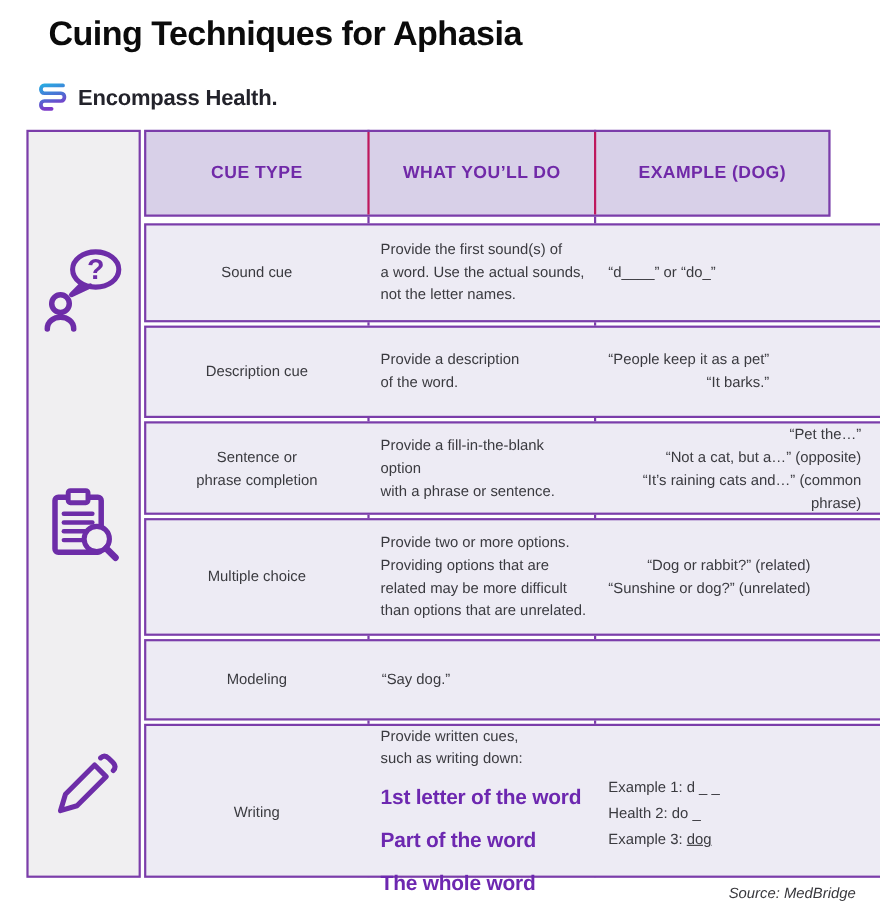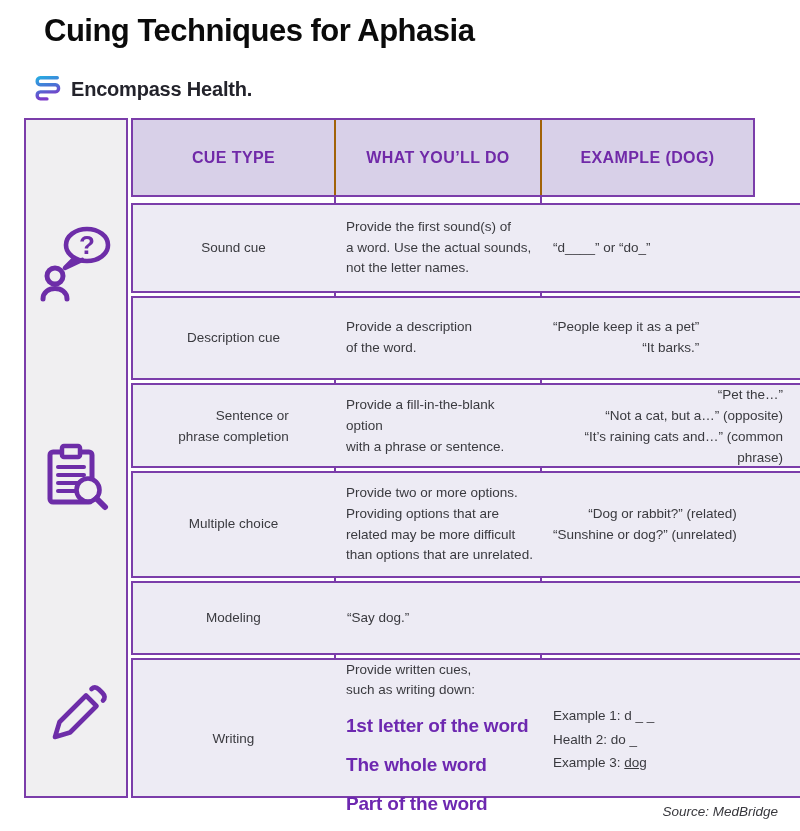--- a/index.html
+++ b/index.html
@@ -36,32 +36,32 @@
 
   .thead {
     position:absolute; left:115px; top:118px; width:624px; height:79px;
     background:#d8d0e8; border:2px solid #7b3daa; z-index:1;
     display:grid; grid-template-columns:201px 206px 1fr;
   }
   .thead .hc {
     display:flex; align-items:center; justify-content:center;
     font-size:16px; font-weight:700; color:#7029a8; letter-spacing:0.4px;
   }
-  .thead .hc + .hc { border-left:2px solid #a16207; }
+  .thead .hc + .hc { border-left:2px solid #be185d; }
 
   .tbody {
     position:absolute; left:115px; top:203px; width:677px; z-index:1;
     display:grid; grid-template-rows:90px 84px 85px 107px 74px 140px; row-gap:3px;
   }
   .trow {
     background:#edebf4; border:2px solid #7b3daa;
     display:grid; grid-template-columns:201px 206px 1fr;
   }
   .cell { display:flex; align-items:center; font-size:13.5px; line-height:1.55; color:#3a3a3f; }
-  .cell.c1 { justify-content:center; text-align:right; white-space:pre-line; padding:0 6px; }
+  .cell.c1 { justify-content:center; text-align:center; white-space:pre-line; padding:0 6px; }
   .cell.c2 { text-align:left; white-space:pre-line; padding-left:12px; padding-right:6px; }
   .cell.c3 { text-align:right; white-space:pre-line; padding-left:13px; padding-right:23px; }
 
   .writing-what { display:flex; flex-direction:column; align-items:flex-start; justify-content:center; padding-left:12px; }
   .writing-intro { font-size:13.5px; line-height:1.5; color:#3a3a3f; white-space:pre-line; }
   .writing-option { font-size:19px; font-weight:700; color:#6d28b0; margin-top:10px; letter-spacing:-0.2px; }
   .writing-example { display:flex; flex-direction:column; justify-content:center; align-items:flex-start; padding-left:13px; font-size:13.5px; line-height:1.75; }
   .underlined { text-decoration:underline; }
 
   .source {
@@ -179,22 +179,22 @@
       <div class="cell c1">Modeling</div>
       <div class="cell c3">“Say dog.”</div>
     </div>
 
     <div class="trow">
       <div class="cell c1">Writing</div>
       <div class="cell writing-what">
         <div class="writing-intro">Provide written cues,
 such as writing down:</div>
         <div class="writing-option">1st letter of the word</div>
+        <div class="writing-option">Part of the word</div>
         <div class="writing-option">The whole word</div>
-        <div class="writing-option">Part of the word</div>
       </div>
       <div class="cell writing-example">
         <div>Example 1: d _ _</div>
         <div>Health 2: do _</div>
         <div><span>Example 3: </span><span class="underlined">dog</span></div>
       </div>
     </div>
 
   </div>
 

